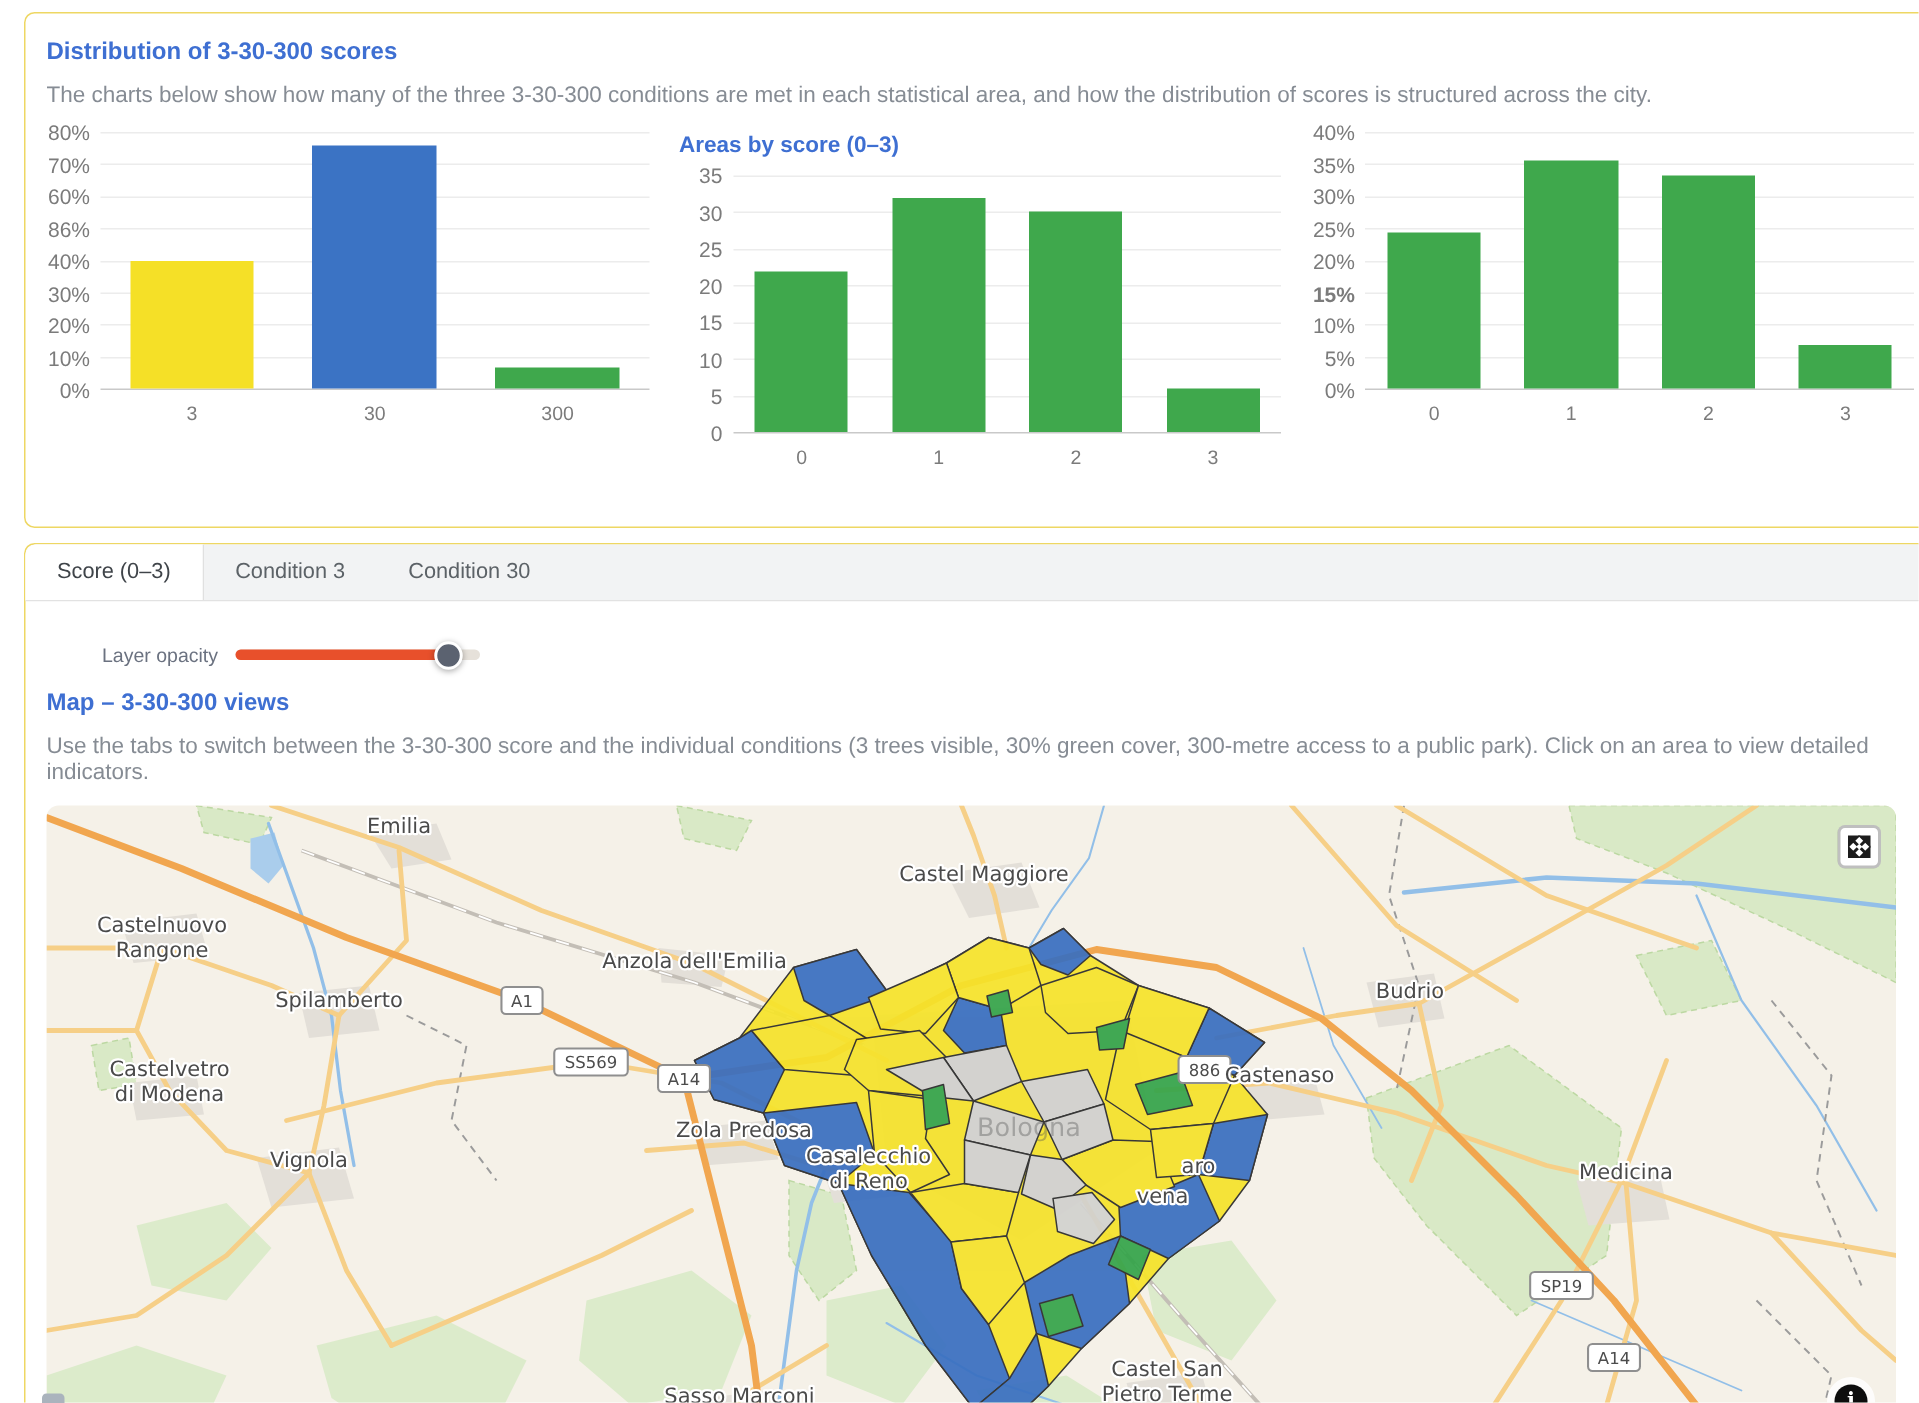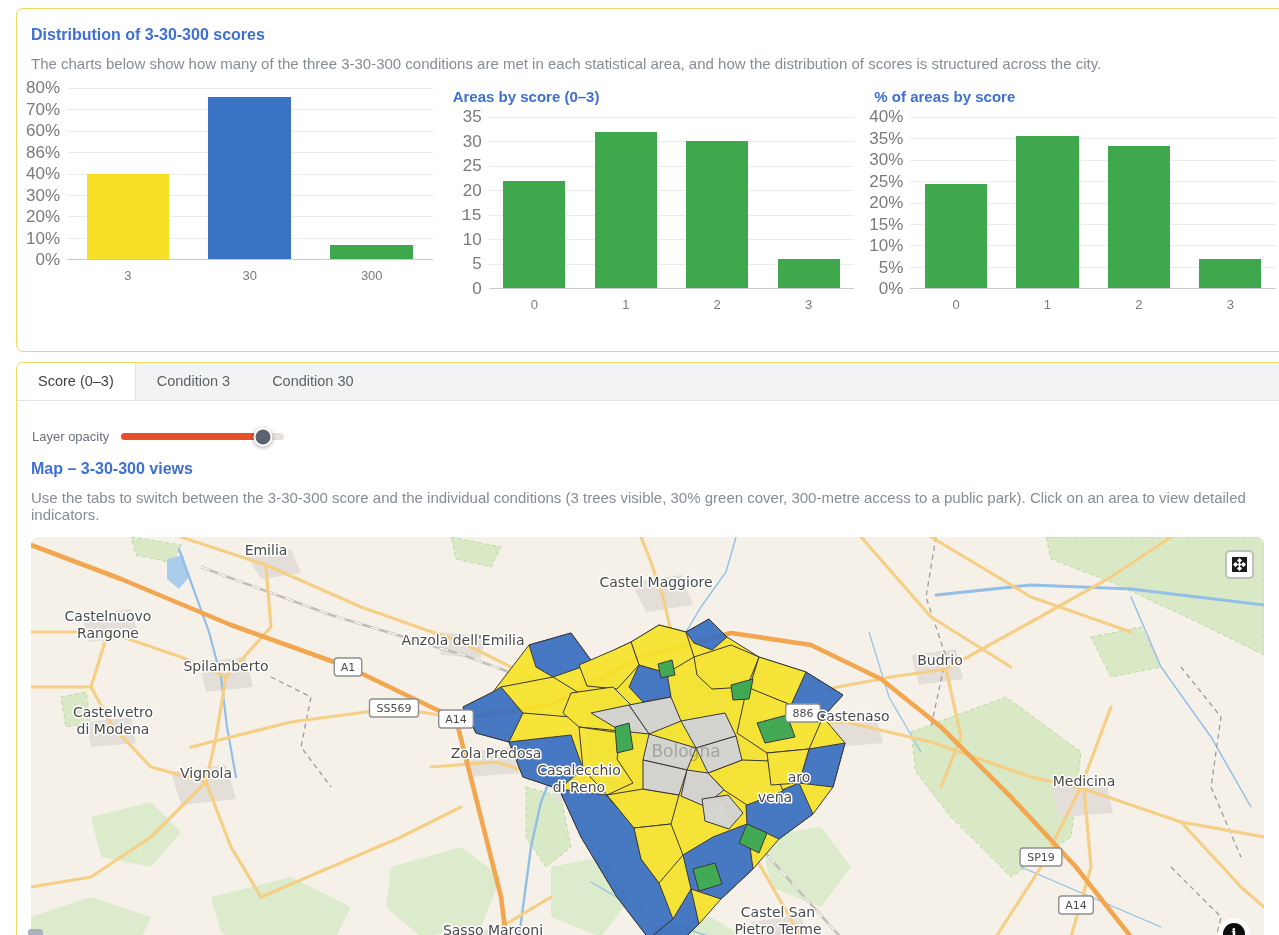--- a/index.html
+++ b/index.html
@@ -7,39 +7,39 @@
     font-family:"Liberation Sans", sans-serif; }
   .panel { background:#fff; border:1px solid #eed763; border-radius:7px; margin-left:16px; width:1292px; }
   #panel-distribution { margin-top:8px; height:344px; padding:17px 14px 0 14px; }
   .panel-title { color:#3e6fd2; font-size:16px; font-weight:bold; }
   .panel-desc { color:#868c94; font-size:15px; margin-top:11px; }
   
   #charts { display:grid; grid-template-columns:repeat(3,1fr); column-gap:20px; margin-top:16px; width:1245px; }
   .chart-title { color:#3e6fd2; font-size:15px; font-weight:bold; margin-bottom:12px; }
   .chart-body { display:flex; height:172px; }
   .yaxis { position:relative; width:36px; flex:none; }
-  .ytick { position:absolute; right:7px; transform:translateY(-50%); font-size:17px; color:#7b7b7b; }
+  .ytick { position:absolute; right:7px; transform:translateY(-50%); font-size:14px; color:#7b7b7b; }
   .plot { position:relative; flex:1; border-bottom:1px solid #c9c9c9; }
   .gridline { position:absolute; left:0; right:0; height:1px; background:#ececec; }
   .bars { position:absolute; left:0; right:0; top:0; bottom:0; display:flex; }
   .slot { flex:1; display:flex; align-items:flex-end; justify-content:center; }
   .bar { width:68%; }
   .xlabels { display:flex; margin-left:36px; margin-top:8px; }
   .xlab { flex:1; text-align:center; font-size:13px; color:#7b7b7b; }
   
   #panel-map { margin-top:10px; min-height:640px; }
   #tabbar { display:flex; background:#f2f3f4; height:38px; border-bottom:1px solid #e2e2e2;
     border-radius:7px 7px 0 0; font-size:14.5px; color:#5c6267; }
   .tab { line-height:37px; padding:0 21px; cursor:pointer; }
   .tab.active { background:#fff; color:#3f4449; border-right:1px solid #e0e0e0;
     border-radius:7px 0 0 0; }
   #panel-map-content { padding:14px; }
   
   #slider-row { display:flex; align-items:center; margin:14px 0 4px 1px; }
-  #slider-label { font-size:13px; color:#6b7280; margin-right:12px; }
+  #slider-label { font-size:13px; color:#6b7280; margin-right:12px;margin-left:36px; }
   #slider-track { position:relative; width:163px; height:7px; background:#e6e1da; border-radius:4px; }
   #slider-fill { position:absolute; left:0; top:0; bottom:0; border-radius:4px; }
   #slider-thumb { position:absolute; top:50%; width:19px; height:19px; border-radius:50%;
     transform:translate(-50%,-50%); border:2px solid #fff; box-shadow:0 1px 4px rgba(0,0,0,.35); }
   #map-heading { margin-top:16px; }
   #map-desc { margin-top:11px; }
   
   #map { position:relative; margin-top:14px; width:1233px; height:423px; border-radius:8px;
     overflow:hidden; background:#f5f1e8; cursor:grab; }
   #map svg.base { position:absolute; inset:0; }
@@ -109,21 +109,21 @@
           <div class="xlab">300</div>
         </div>
     </div>
     <div class="chart">
       <div class="chart-title">Areas by score (0–3)</div>
       <div class="chart-body">
           <div class="yaxis">
             <div class="ytick" style="top: 100%;">0</div>
             <div class="ytick" style="top: 85.7143%;">5</div>
             <div class="ytick" style="top: 71.4286%;">10</div>
-            <div class="ytick" style="top: 57.1429%; font-family: Liberation Mono, monospace;">15</div>
+            <div class="ytick" style="top: 57.1429%;">15</div>
             <div class="ytick" style="top: 42.8571%;">20</div>
             <div class="ytick" style="top: 28.5714%;">25</div>
             <div class="ytick" style="top: 14.2857%;">30</div>
             <div class="ytick" style="top: 0%;">35</div>
           </div>
         <div class="plot">
             <div class="grid">
               <div class="gridline" style="top: 85.7143%;"></div>
               <div class="gridline" style="top: 71.4286%;"></div>
               <div class="gridline" style="top: 57.1429%;"></div>
@@ -149,27 +149,26 @@
           </div>
         </div>
       <div class="xlabels">
           <div class="xlab">0</div>
           <div class="xlab">1</div>
           <div class="xlab">2</div>
           <div class="xlab">3</div>
         </div>
     </div>
     <div class="chart">
-      <div class="chart-title">% of areas by score</div>
       <div class="chart-body">
           <div class="yaxis">
             <div class="ytick" style="top: 100%;">0%</div>
             <div class="ytick" style="top: 87.5%;">5%</div>
             <div class="ytick" style="top: 75%;">10%</div>
-            <div class="ytick" style="top: 62.5%;">15%</div>
+            <div class="ytick" style="top: 62.5%; font-weight: bold;">15%</div>
             <div class="ytick" style="top: 50%;">20%</div>
             <div class="ytick" style="top: 37.5%;">25%</div>
             <div class="ytick" style="top: 25%;">30%</div>
             <div class="ytick" style="top: 12.5%;">35%</div>
             <div class="ytick" style="top: 0%;">40%</div>
           </div>
         <div class="plot">
             <div class="grid">
               <div class="gridline" style="top: 87.5%;"></div>
               <div class="gridline" style="top: 75%;"></div>

